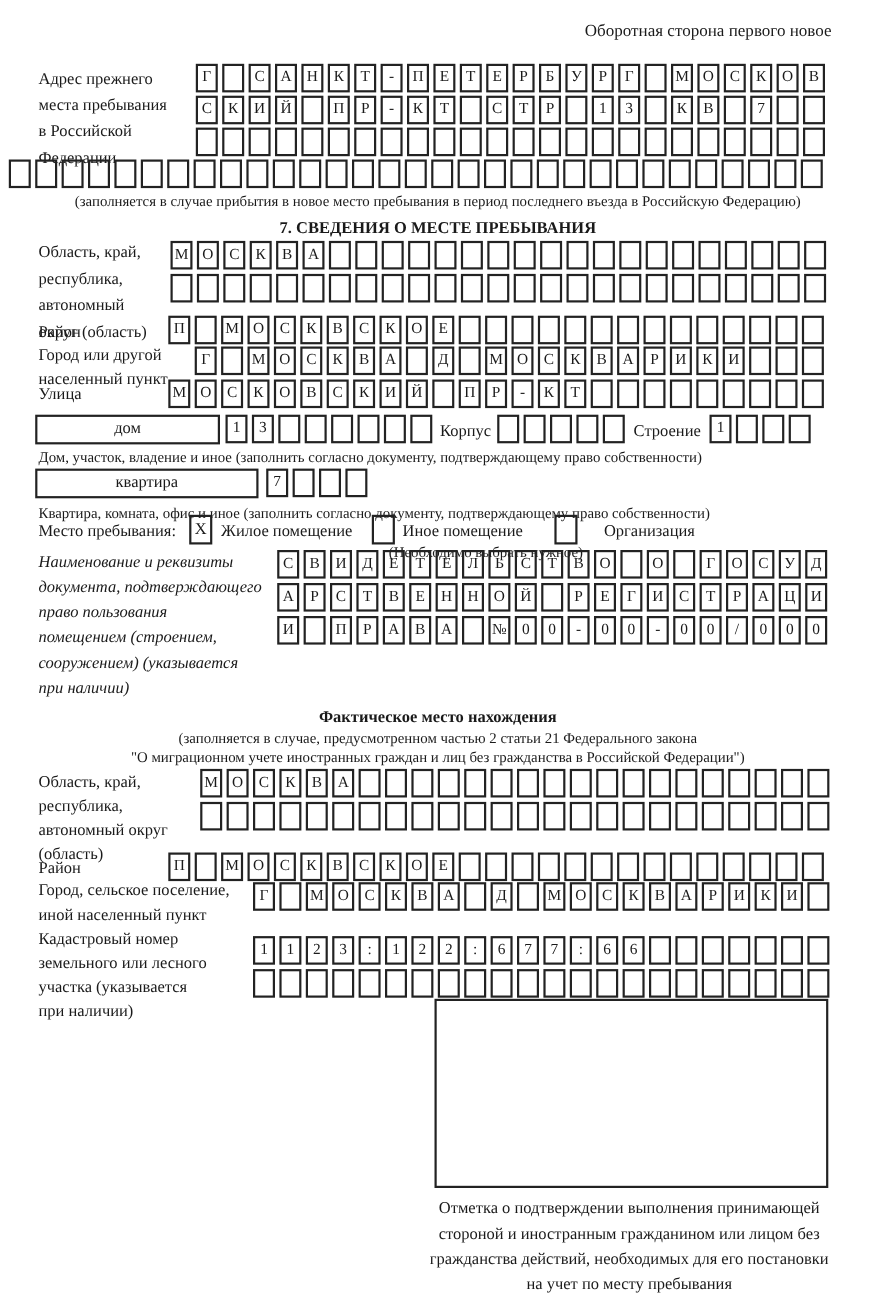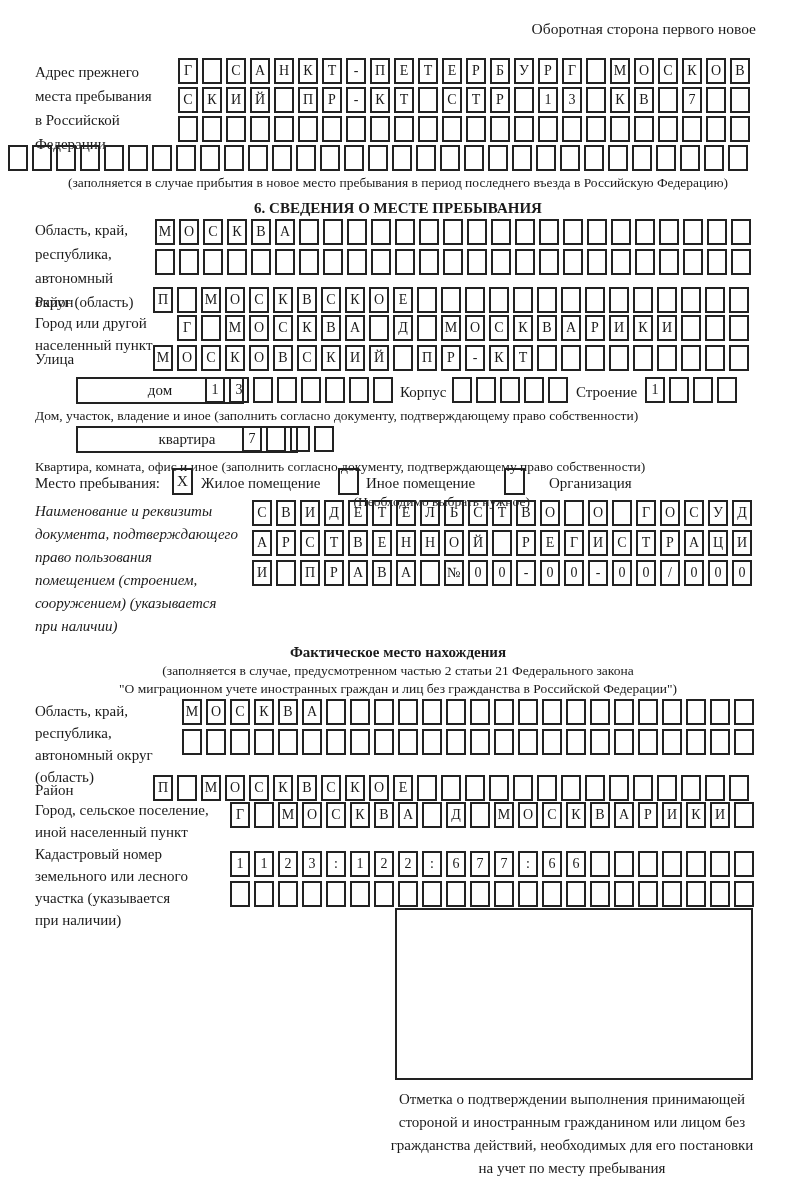--- a/index.html
+++ b/index.html
@@ -17,21 +17,21 @@
   .bold{font-weight:bold;}
   .corner{font-size:15.5px;}
   .boxrow{display:flex;}
   .cell{
     box-sizing:border-box;flex:0 0 auto;width:20px;height:26px;margin-right:4px;
     border:2px solid #222;text-align:center;font-size:14px;line-height:22px;
     font-family:"Liberation Serif","DejaVu Serif",serif;
   }
   .longbox{
     box-sizing:border-box;border:2px solid #222;height:27px;text-align:center;
-    font-size:15px;line-height:23px;margin-left:44px;
+    font-size:15px;line-height:23px;
   }
   .cb{
     box-sizing:border-box;position:absolute;width:21px;height:27px;border:2px solid #222;
     text-align:center;font-size:15px;line-height:23px;
   }
   .bigbox{box-sizing:border-box;border:2px solid #222;background:#fff;}
   .caption{font-size:15px;line-height:23px;white-space:pre-line;text-align:center;}
 </style>
 </head>
 <body>
@@ -148,21 +148,21 @@
     <span class="cell"></span>
     <span class="cell"></span>
     <span class="cell"></span>
     <span class="cell"></span>
     <span class="cell"></span>
     <span class="cell"></span>
     <span class="cell"></span>
   </div>
 <div class="abs note center" style="top:175px;">(заполняется в случае прибытия в новое место пребывания в период последнего въезда в Российскую Федерацию)</div>
 
-<div class="abs lbl bold center" style="top:196px;">6. СВЕДЕНИЯ О МЕСТЕ ПРЕБЫВАНИЯ</div>
+<div class="abs lbl bold center" style="top:196px;">7. СВЕДЕНИЯ О МЕСТЕ ПРЕБЫВАНИЯ</div>
 
 <div class="abs lbl" style="left:35px;top:218px;">Область, край,
 республика,
 автономный
 округ (область)</div>
 <div class="abs boxrow" style="left:155px;top:219px;">
     <span class="cell">М</span>
     <span class="cell">О</span>
     <span class="cell">С</span>
     <span class="cell">К</span>
@@ -324,21 +324,21 @@
   </div>
 <div class="abs lbl" style="left:576px;top:380px;">Строение</div>
 <div class="abs boxrow" style="left:645px;top:377px;">
     <span class="cell">1</span>
     <span class="cell"></span>
     <span class="cell"></span>
     <span class="cell"></span>
   </div>
 <div class="abs note" style="left:35px;top:408px;">Дом, участок, владение и иное (заполнить согласно документу, подтверждающему право собственности)</div>
 
-<div class="abs longbox" style="left:32px;top:426px;width:222px;">квартира</div>
+<div class="abs longbox" style="left:32px;top:426px;width:203px;">квартира</div>
 <div class="abs boxrow" style="left:242px;top:426px;">
     <span class="cell">7</span>
     <span class="cell"></span>
     <span class="cell"></span>
     <span class="cell"></span>
   </div>
 <div class="abs note" style="left:35px;top:459px;">Квартира, комната, офис и иное (заполнить согласно документу, подтверждающему право собственности)</div>
 
 <div class="abs lbl" style="left:35px;top:471px;">Место пребывания:</div>
 <span class="cb" style="left:172px;top:468px;">X</span>

